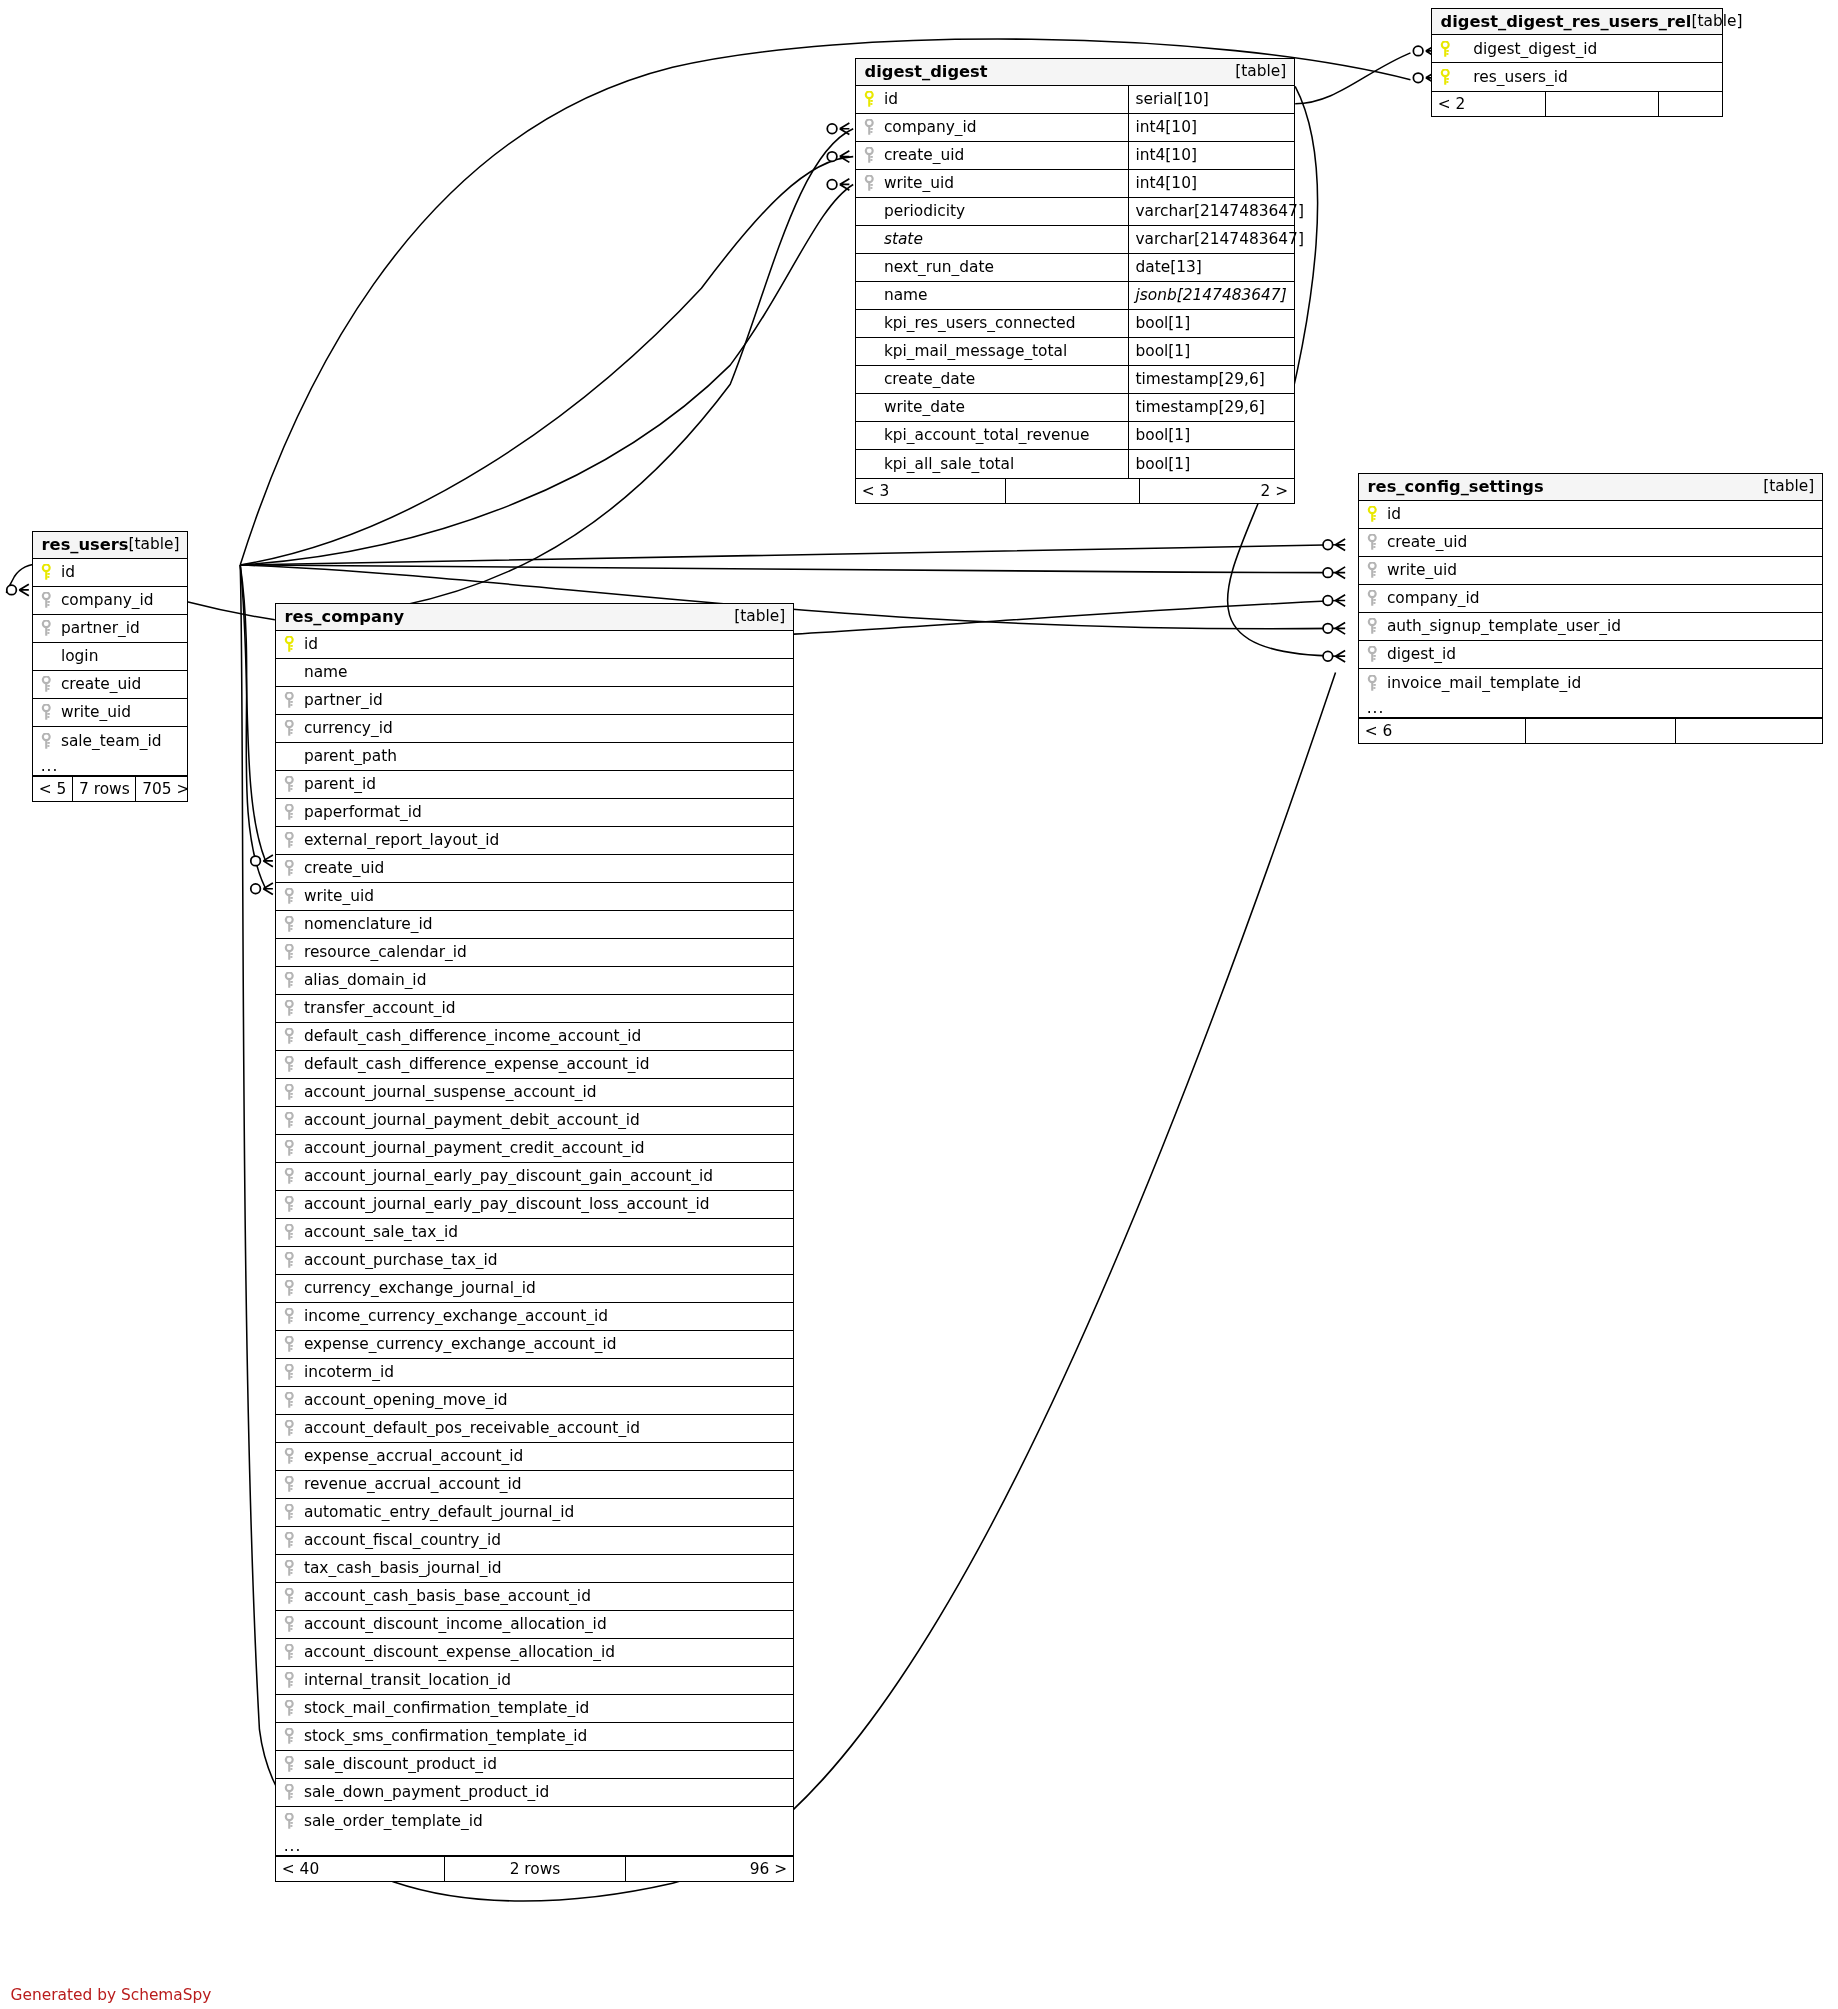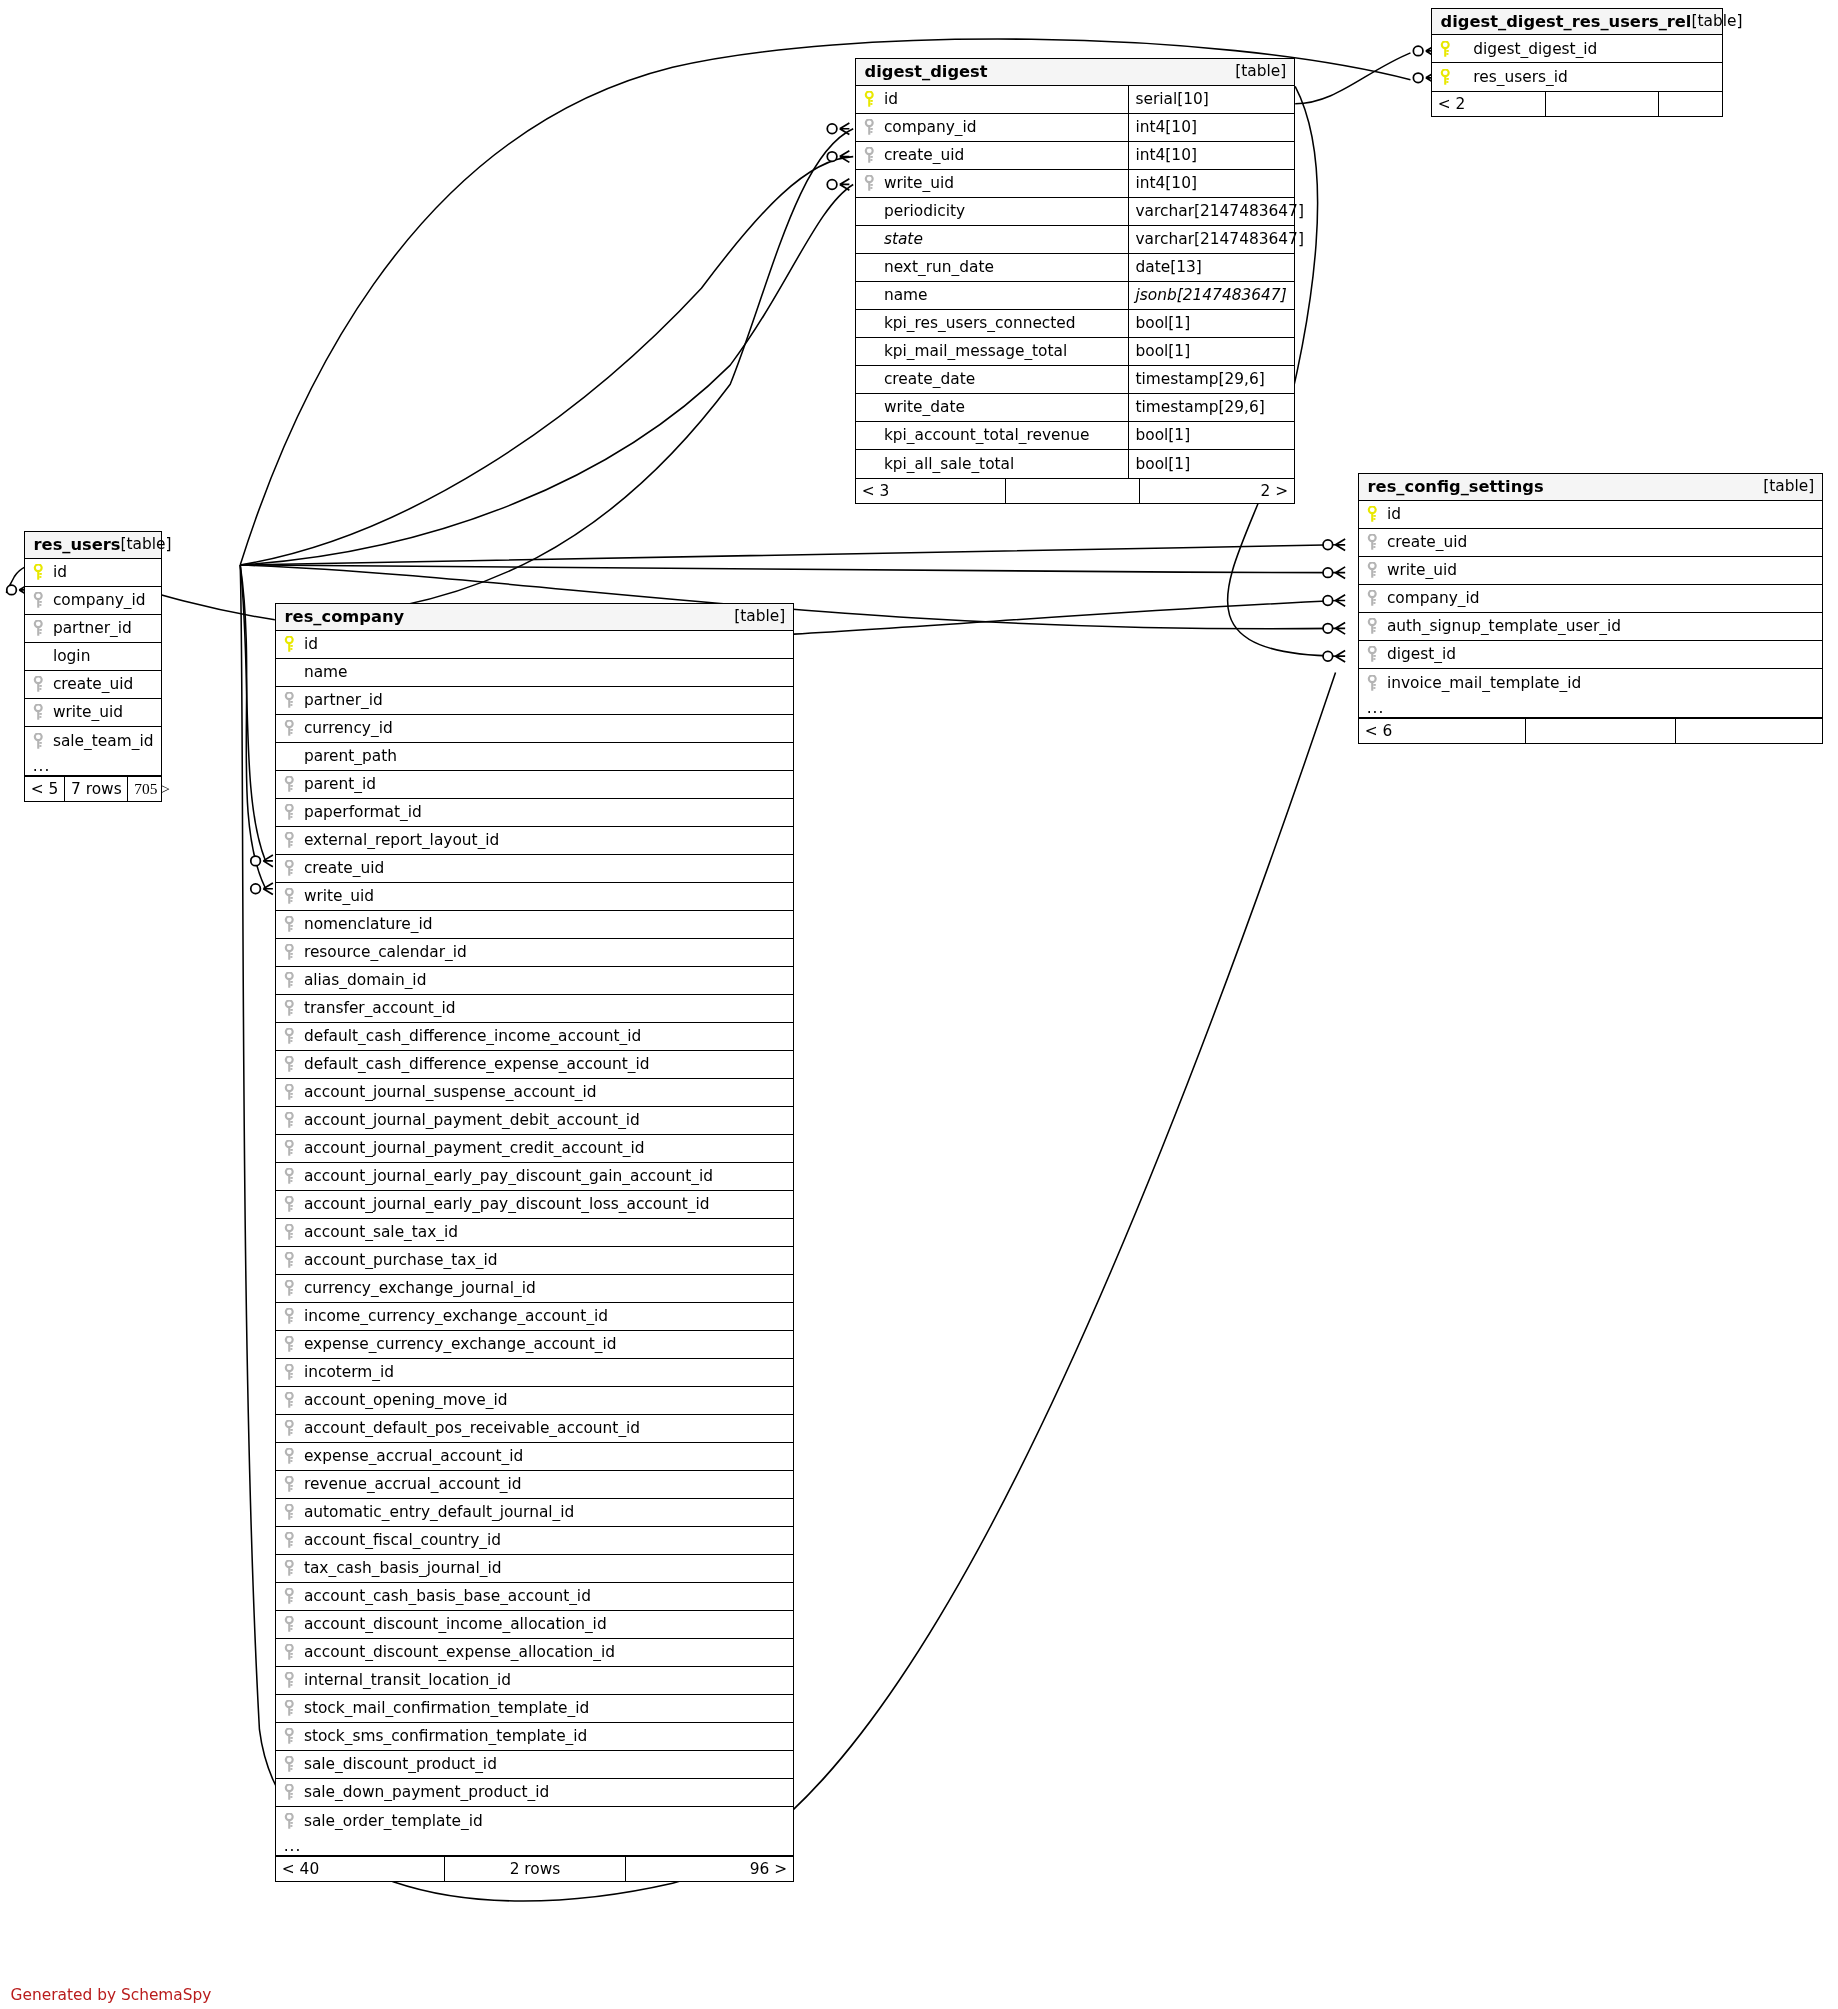--- a/index.html
+++ b/index.html
@@ -450,21 +450,21 @@
             </div>
           </div>
         </div>
         <div class="ellipsis-row">...</div>
         <div class="footer-row">
           <div class="footer-cell fc-left" style="flex: 0 0 166px;">&lt; 6</div>
           <div class="footer-cell fc-center" style="flex: 0 0 150px;"></div>
           <div class="footer-cell fc-right" style="flex: 1 1 auto;"></div>
         </div>
       </div>
-      <div class="table-box" style="left: 24px; top: 531px; width: 138px;">
+      <div class="table-box" style="left: 32px; top: 531px; width: 156px;">
         <div class="tbl-header">
           <span class="tbl-title">res_users</span>
           <span class="tbl-kind">[table]</span>
         </div>
         <div class="tbl-rows">
           <div class="col-row">
             <div class="col-name-cell">
               <span class="keyicon"><svg viewBox="0 0 13 17" width="12.5" height="16.3" xmlns="http://www.w3.org/2000/svg">
                   <circle cx="6.5" cy="4" r="3.6" fill="none" stroke="#e8e800" stroke-width="2.2"></circle>
                   <rect x="5.4" y="6.2" width="2.2" height="10.2" fill="#e8e800"></rect>
@@ -533,21 +533,21 @@
                   <rect x="7.6" y="12.6" width="2.2" height="1.9" fill="#b4b4b4"></rect>
                 </svg></span>
               <span class="col-label">sale_team_id</span>
             </div>
           </div>
         </div>
         <div class="ellipsis-row">...</div>
         <div class="footer-row">
           <div class="footer-cell fc-left" style="flex: 0 0 37px;">&lt; 5</div>
           <div class="footer-cell fc-center" style="flex: 0 0 61px;">7 rows</div>
-          <div class="footer-cell fc-right" style="flex: 1 1 auto; font-family: Liberation Serif, serif;">705 &gt;</div>
+          <div class="footer-cell fc-right" style="flex: 1 1 auto;">705 &gt;</div>
         </div>
       </div>
       <div class="table-box" style="left: 275px; top: 603px; width: 519px;">
         <div class="tbl-header">
           <span class="tbl-title">res_company</span>
           <span class="tbl-kind">[table]</span>
         </div>
         <div class="tbl-rows">
           <div class="col-row">
             <div class="col-name-cell">

